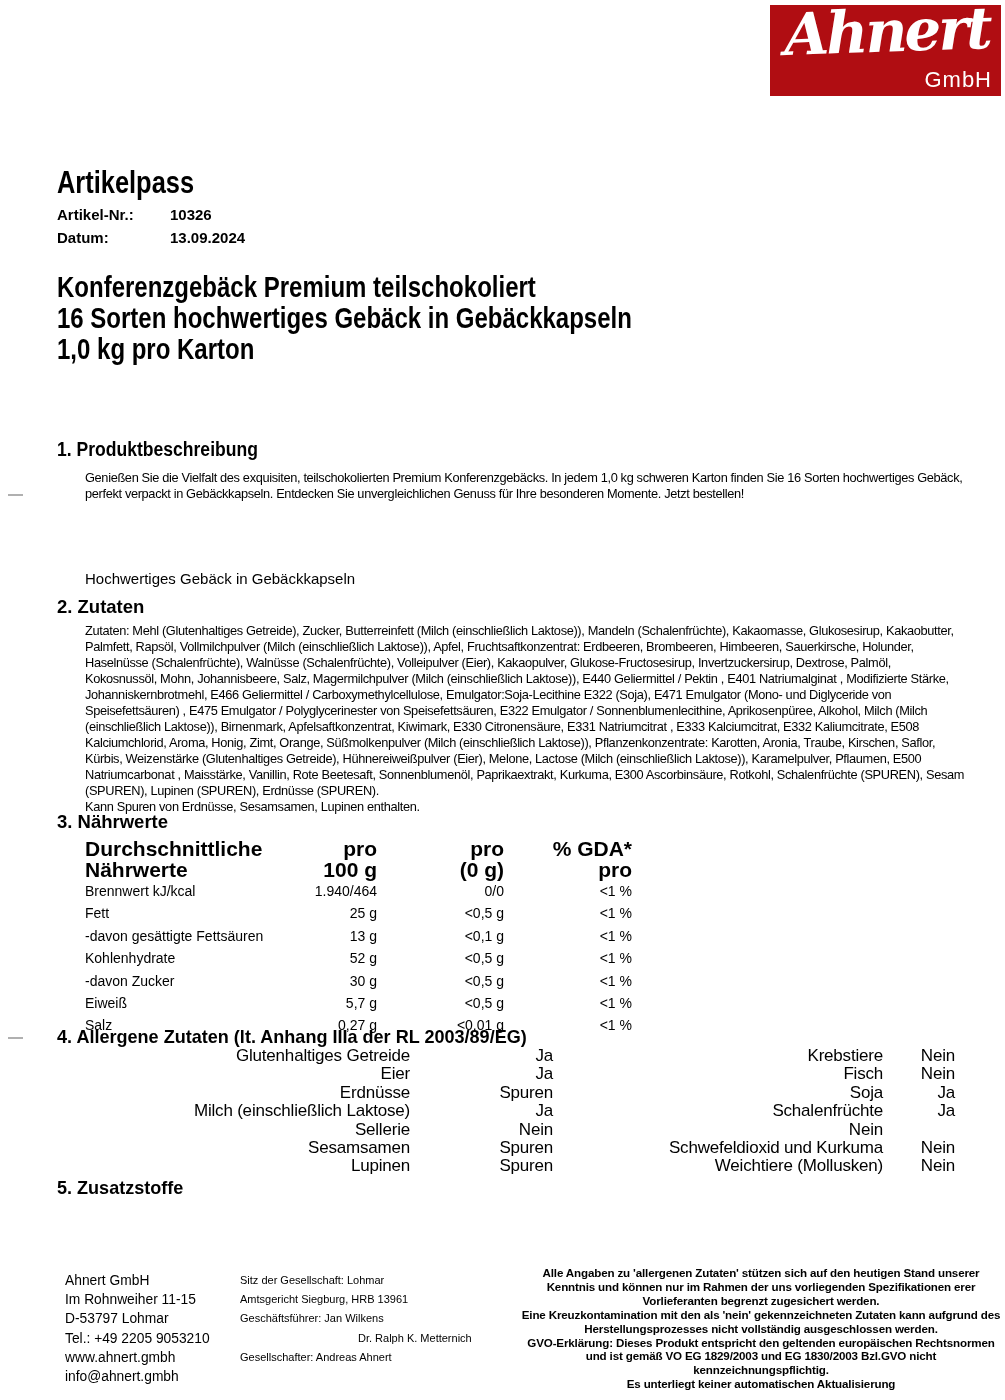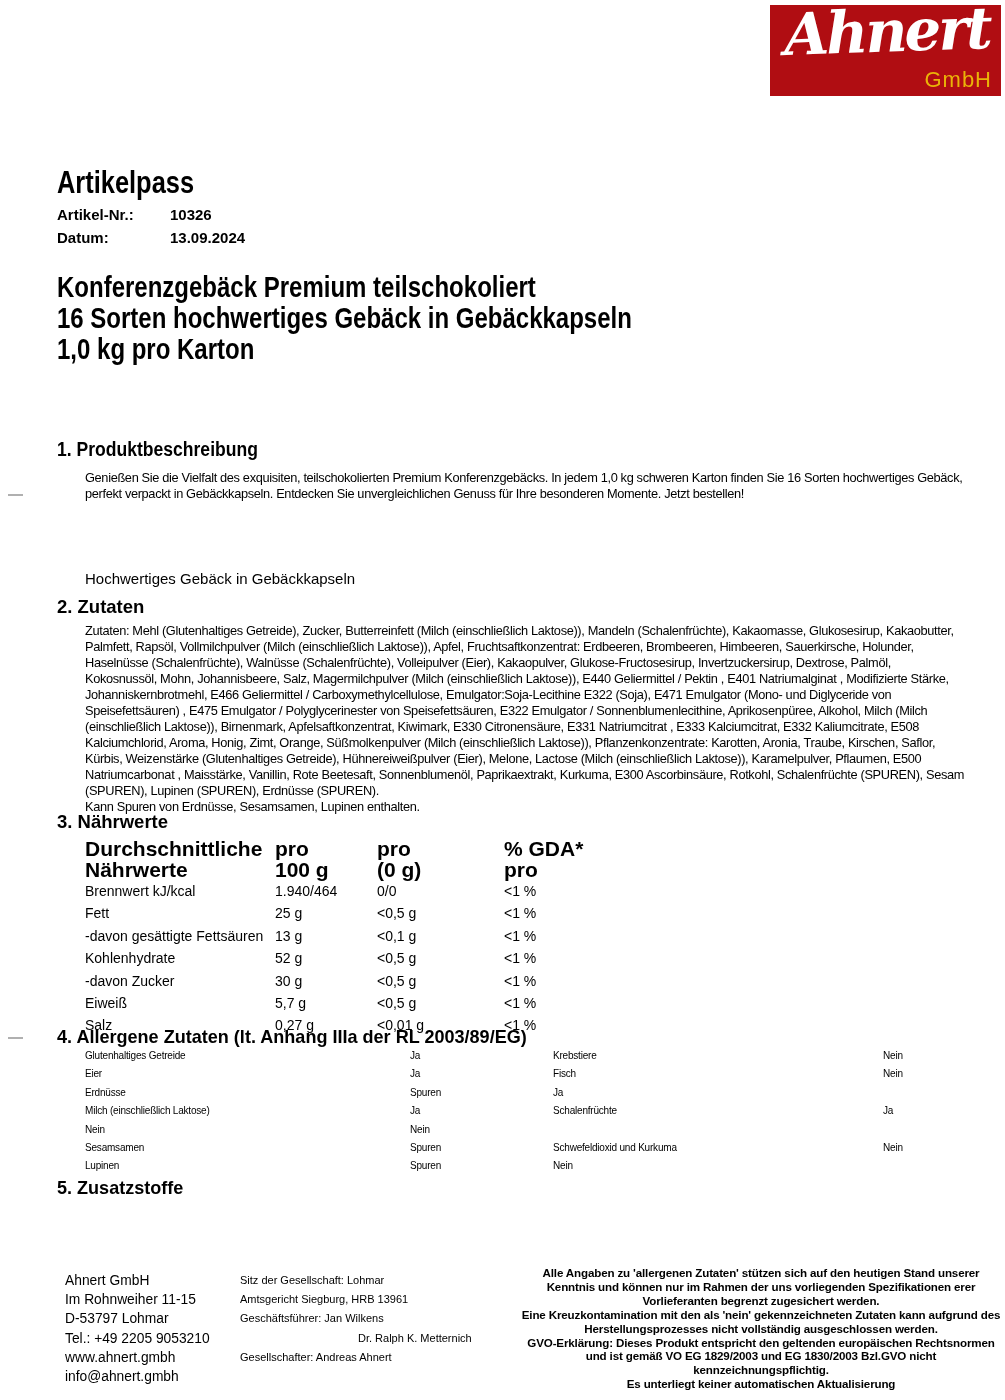--- a/index.html
+++ b/index.html
@@ -11,21 +11,21 @@
   .abs { position:absolute; }
 
   
   .logo { left:770px; top:5px; width:231px; height:91px; background:#b00d12; }
   .logo-name {
     position:absolute; left:14px; top:-8px; width:100%;
     font-family:"DejaVu Serif", serif; font-style:italic; font-weight:bold;
     font-size:58px; color:#ffffff; letter-spacing:-3px; transform:rotate(-2deg);
   }
   .logo-gmbh {
-    position:absolute; right:9px; bottom:3px; font-size:22px; color:#eab308; letter-spacing:1px;
+    position:absolute; right:9px; bottom:3px; font-size:22px; color:#ffffff; letter-spacing:1px;
   }
 
   
   .doc-title { left:57px; top:165px; font-size:31px; font-weight:bold;
                transform:scaleX(0.82); transform-origin:0 0; white-space:nowrap; }
   .meta { left:57px; top:203px; font-size:15px; font-weight:bold; line-height:23px; }
   .meta-label { display:inline-block; width:113px; }
 
   
   .product-title { left:57px; top:271px; font-size:30px; font-weight:bold; line-height:31px;
@@ -45,24 +45,24 @@
   .desc { left:85px; top:470px; width:886px; }
   .subline { left:85px; top:570px; font-size:15px; }
   .zutaten { left:85px; top:623px; width:880px; line-height:16px; }
 
   
   .nt { left:85px; top:838px; width:562px; }
   .nt-grid { display:grid; grid-template-columns:190px 102px 127px 128px; }
   .nt-header { font-size:21px; font-weight:bold; line-height:21px; }
   .nt-row { display:grid; grid-template-columns:190px 102px 127px 128px;
             font-size:14px; line-height:22.4px; }
-  .ra { text-align:left; }
-
-  
-  .at { left:85px; top:1047px; width:870px; font-size:10px; line-height:18.4px; letter-spacing:-0.2px; }
+  .ra { text-align:right; }
+
+  
+  .at { left:85px; top:1047px; width:870px; font-size:17px; line-height:18.4px; letter-spacing:-0.2px;text-align:right; }
   .at-row { display:grid; grid-template-columns:325px 143px 330px 1fr; }
 
   
   .f-addr  { left:65px;  top:1271px; font-size:13.8px; line-height:19.2px; }
   .f-comp  { left:240px; top:1271px; font-size:11px; line-height:19.2px; }
   .f-comp .indented { padding-left:118px; }
   .f-legal { left:520px; top:1266px; width:482px; text-align:center;
              font-size:11.6px; font-weight:bold; line-height:13.9px; letter-spacing:-0.15px; }
   .f-legal p { margin:0; }
 
@@ -194,45 +194,48 @@
     <div class="at-row">
       <span>Eier</span>
       <span>Ja</span>
       <span>Fisch</span>
       <span>Nein</span>
     </div>
 
     <div class="at-row">
       <span>Erdnüsse</span>
       <span>Spuren</span>
+      <span>Soja</span>
       <span>Ja</span>
     </div>
 
     <div class="at-row">
       <span>Milch (einschließlich Laktose)</span>
       <span>Ja</span>
       <span>Schalenfrüchte</span>
       <span>Ja</span>
     </div>
 
     <div class="at-row">
+      <span>Sellerie</span>
       <span>Nein</span>
       <span>Nein</span>
     </div>
 
     <div class="at-row">
       <span>Sesamsamen</span>
       <span>Spuren</span>
       <span>Schwefeldioxid und Kurkuma</span>
       <span>Nein</span>
     </div>
 
     <div class="at-row">
       <span>Lupinen</span>
       <span>Spuren</span>
+      <span>Weichtiere (Mollusken)</span>
       <span>Nein</span>
     </div>
   </div>
 
 <div class="abs sec-h h5">5. Zusatzstoffe</div>
 
 <div class="abs f-addr">
 
     <div>Ahnert GmbH</div>
 

